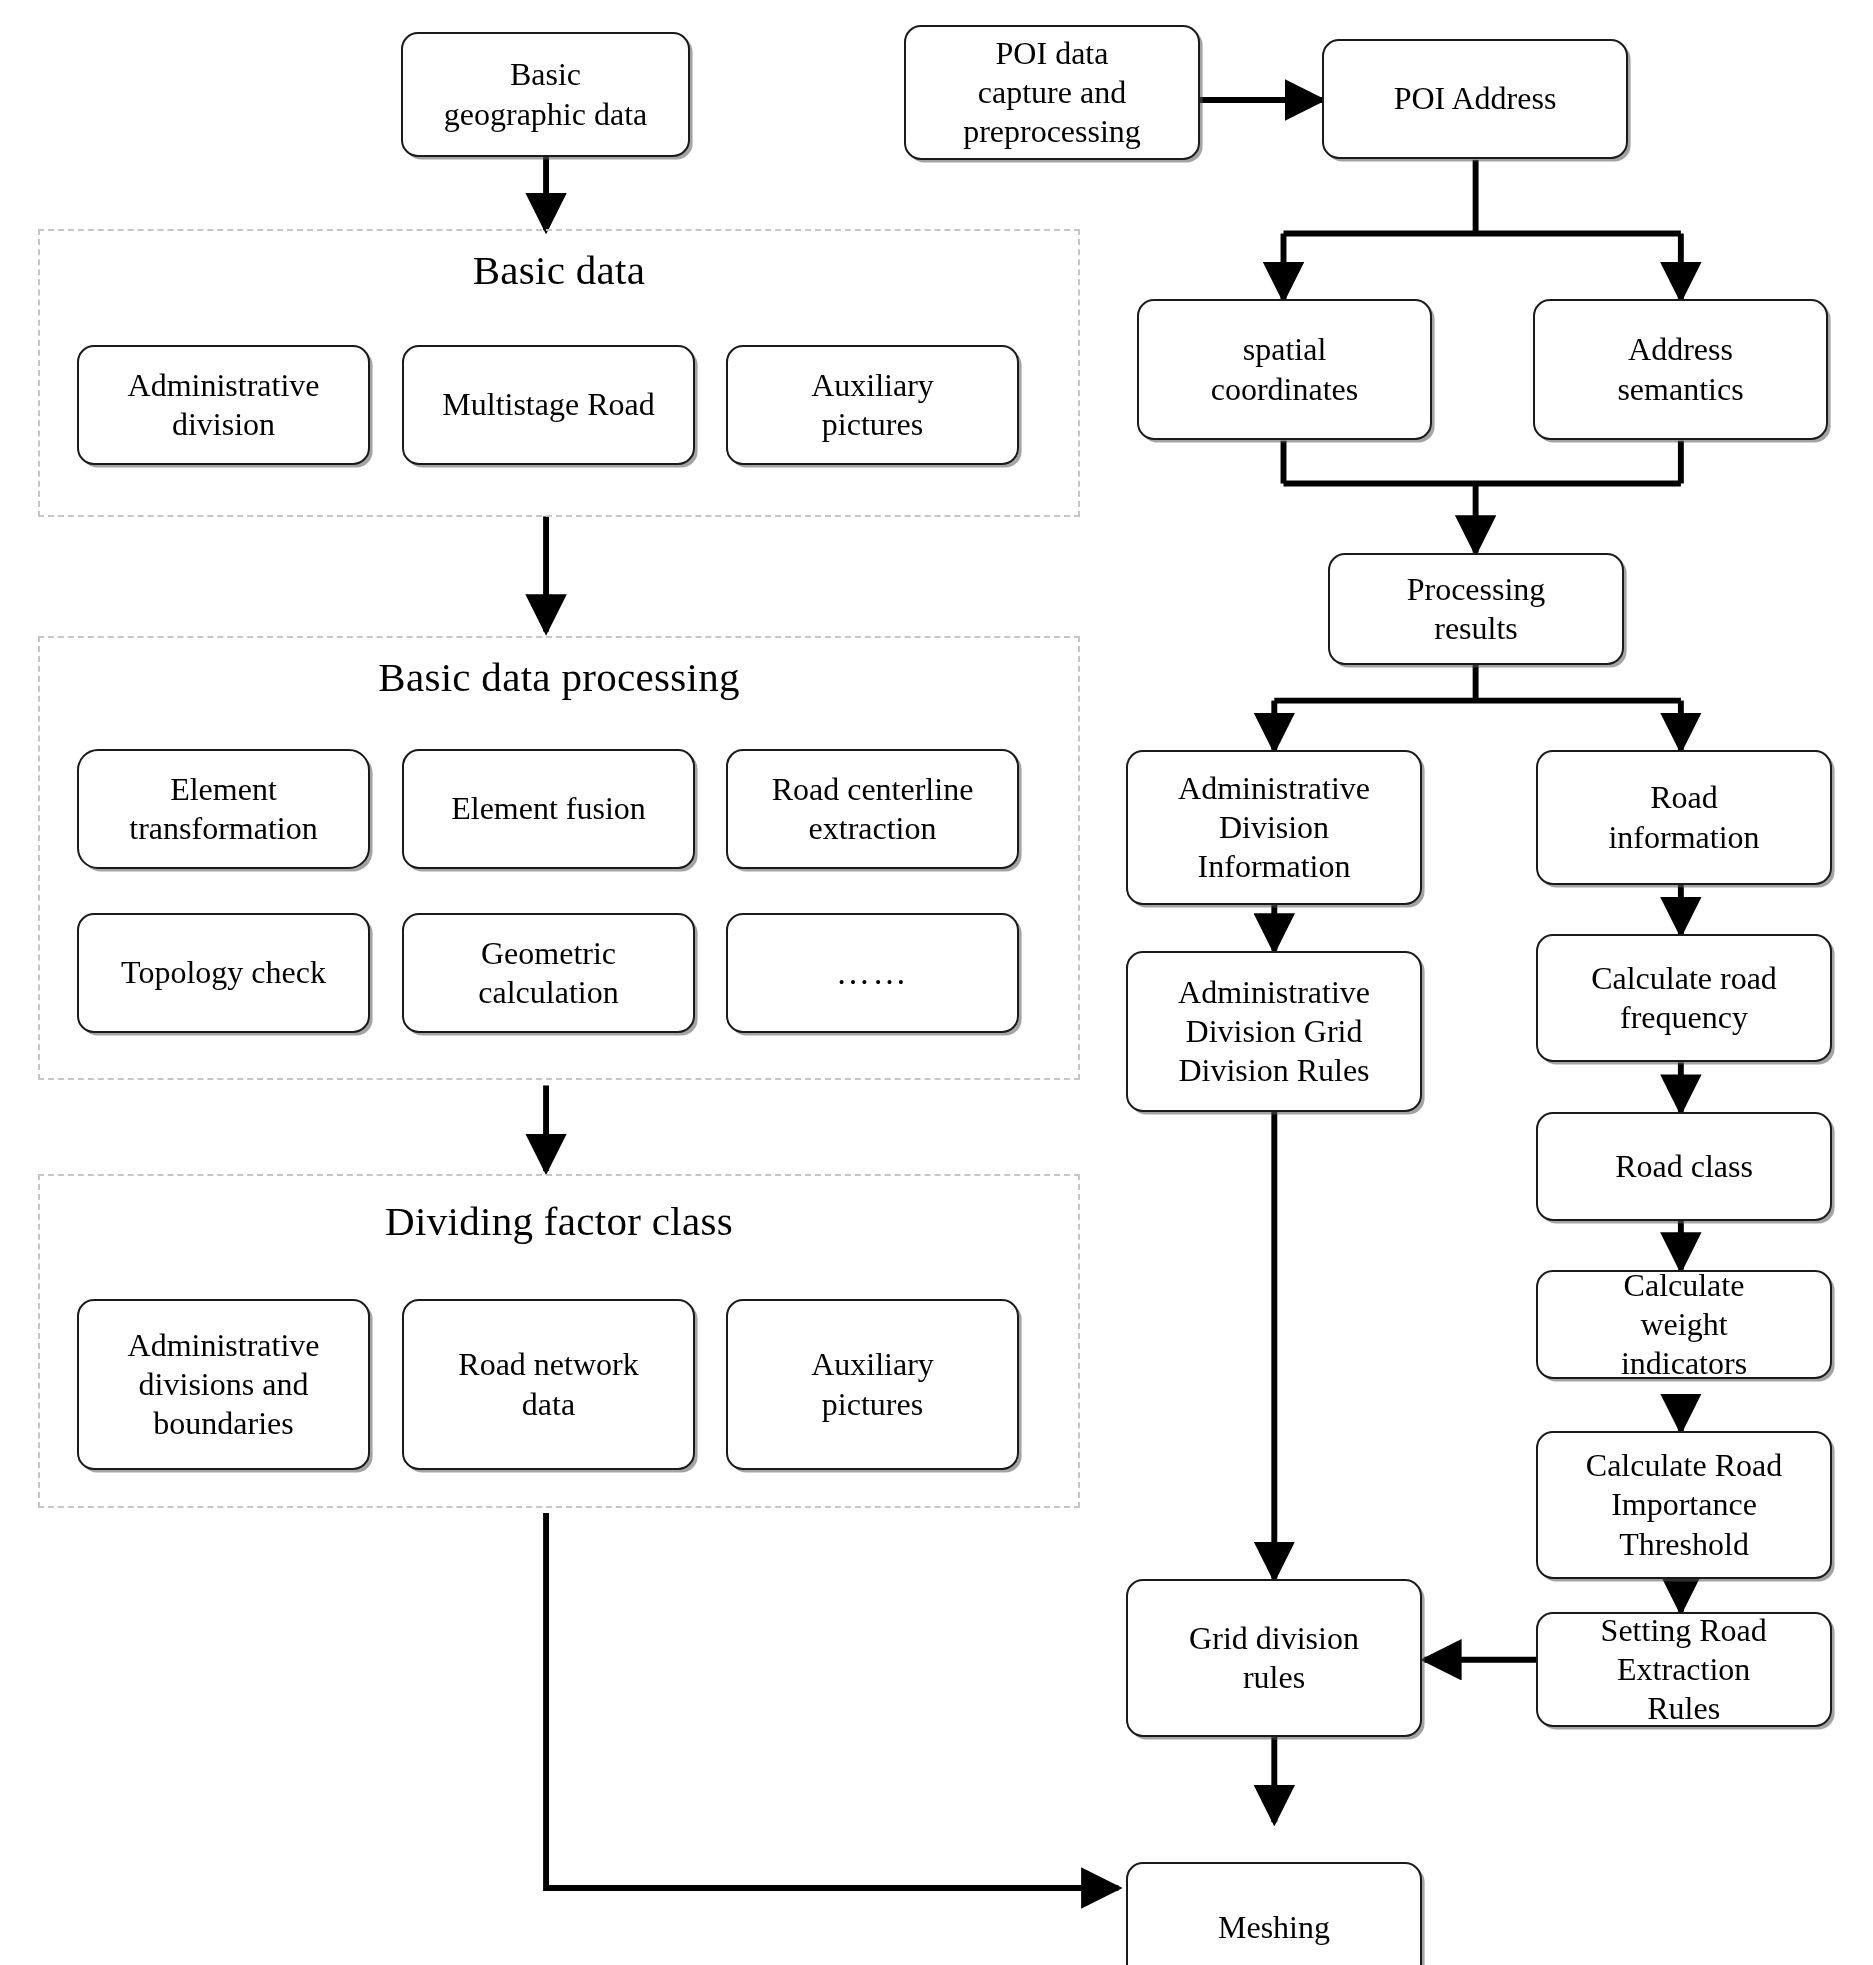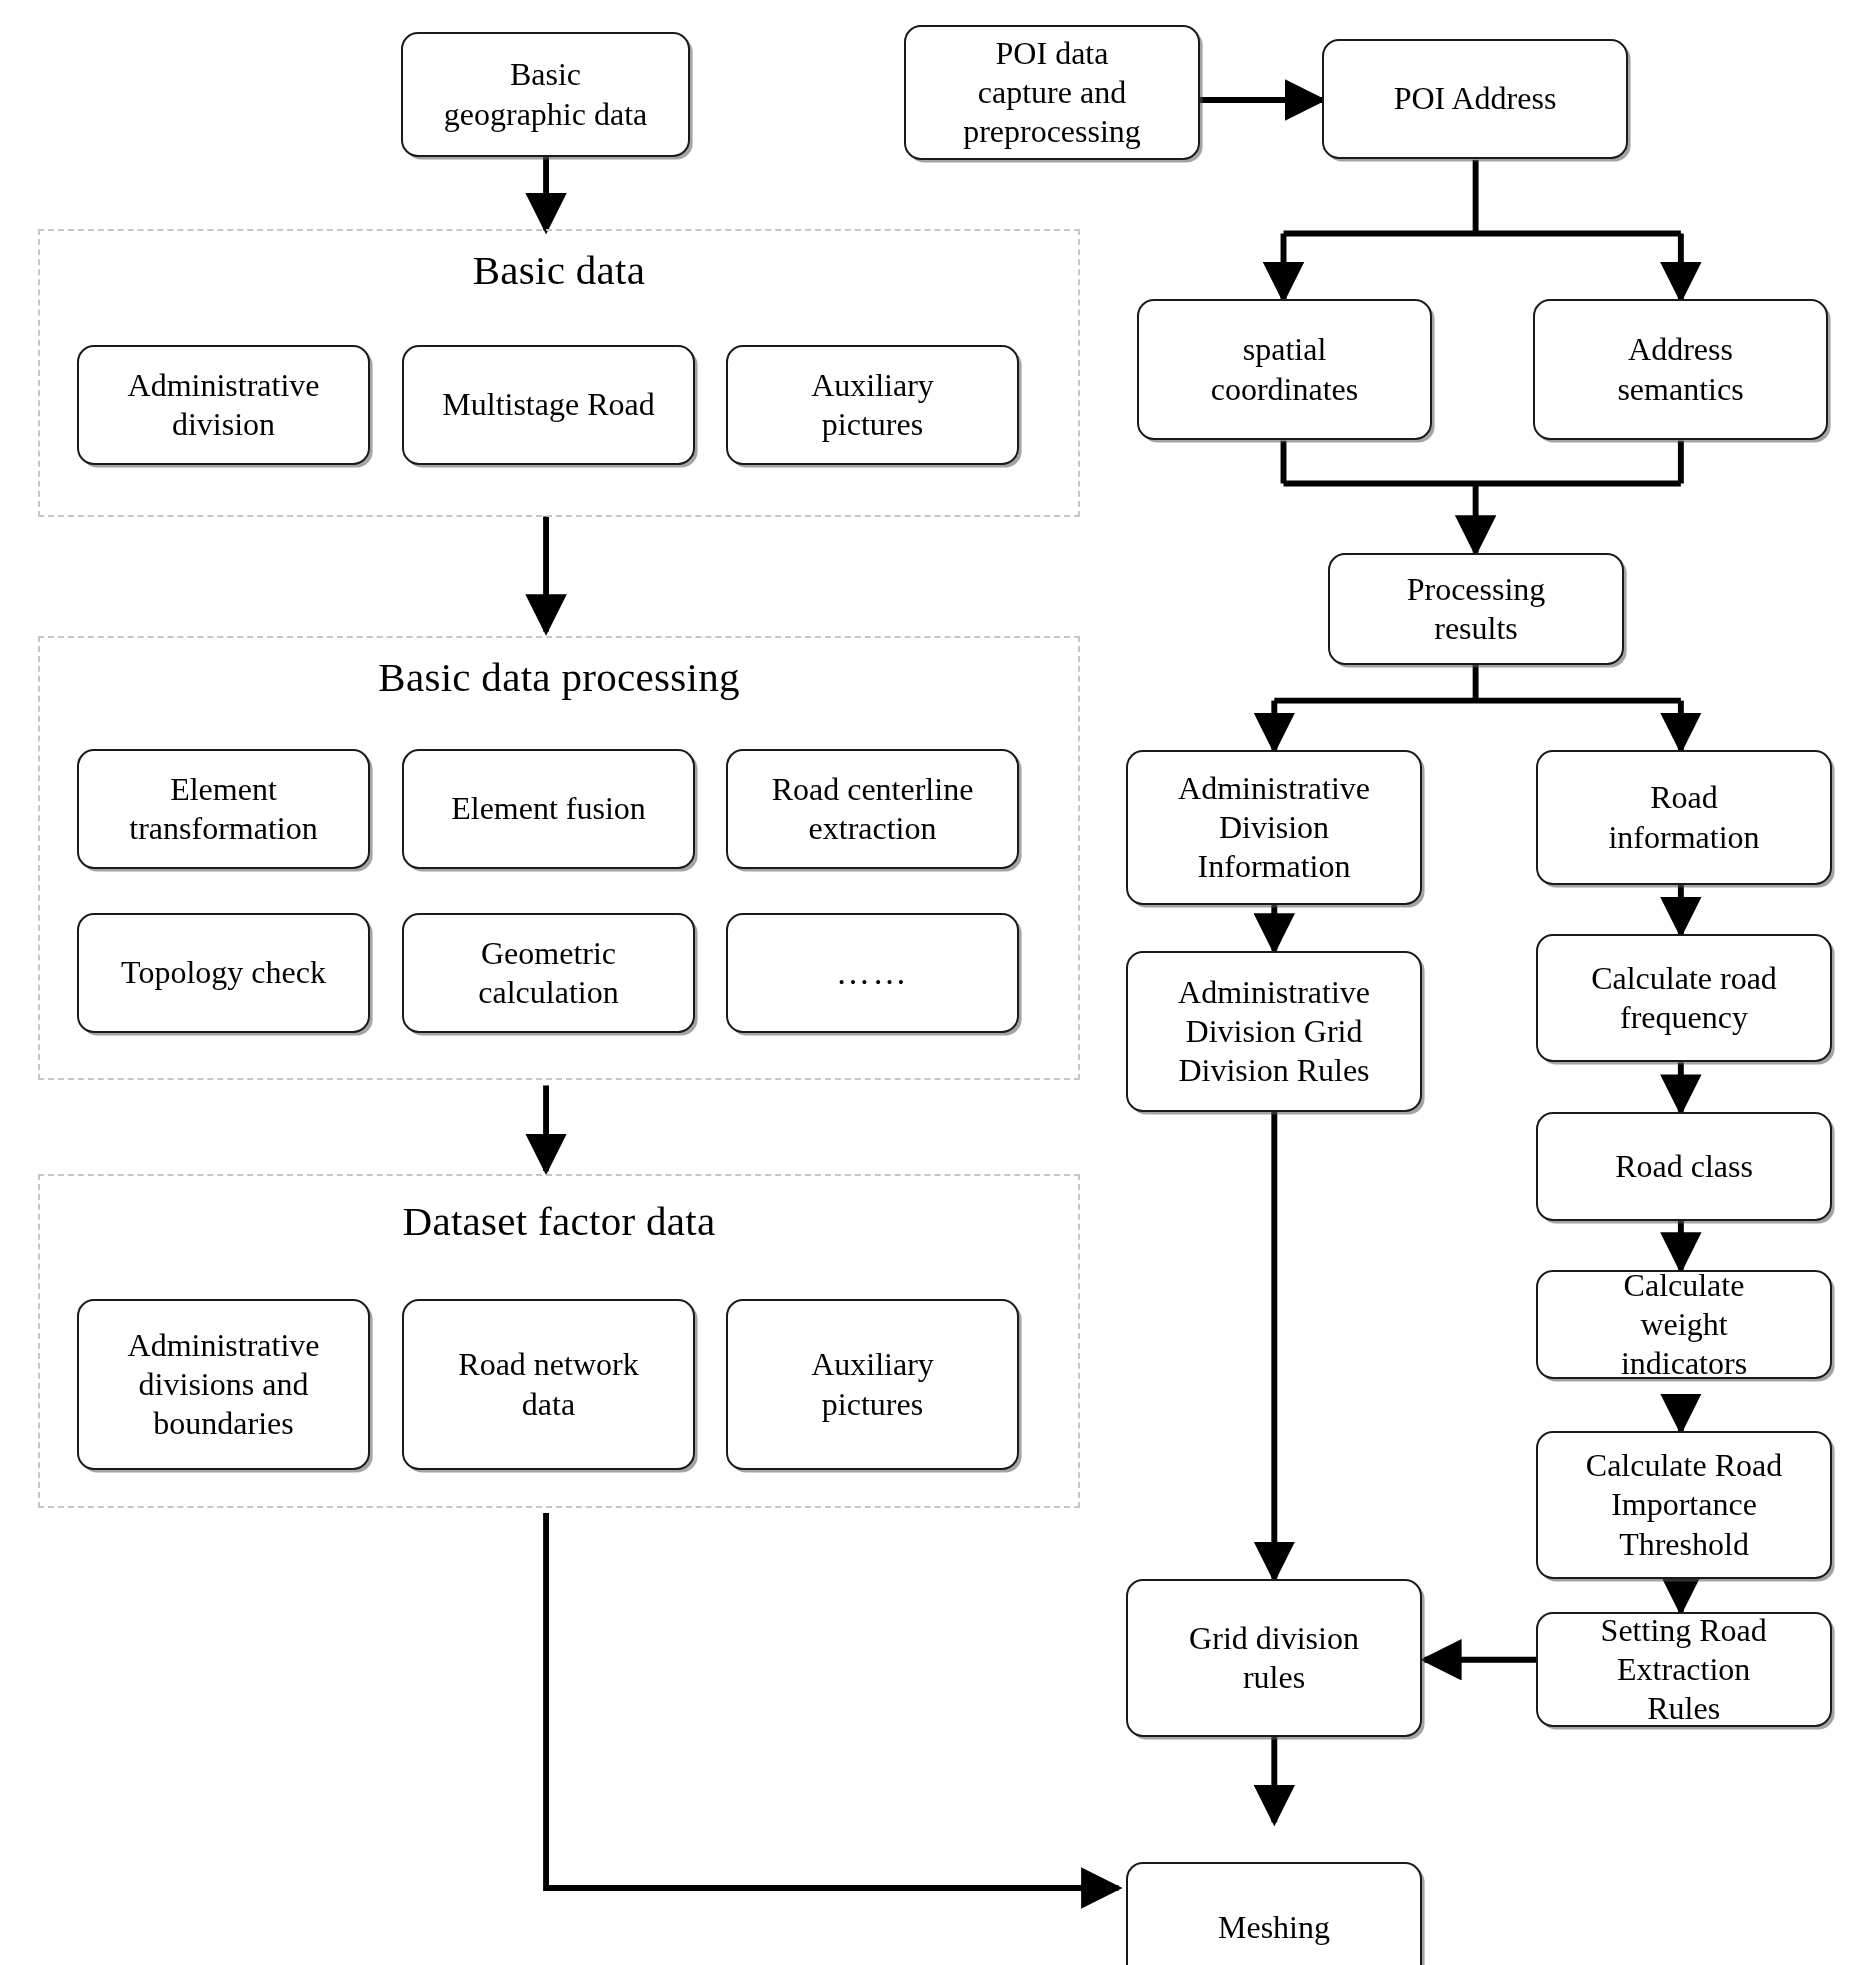--- a/index.html
+++ b/index.html
@@ -124,32 +124,32 @@
   </div>
   <div class="node" style="left:77px;top:345px;width:293px;height:120px;">Administrative
 division</div>
   <div class="node" style="left:402px;top:345px;width:293px;height:120px;">Multistage Road</div>
   <div class="node" style="left:726px;top:345px;width:293px;height:120px;">Auxiliary
 pictures</div>
 
   <div class="group" style="left:38px;top:636px;width:1042px;height:444px;">
     <div class="group-title" style="top:18.4px;">Basic data processing</div>
   </div>
-  <div class="node" style="left:77px;top:749px;width:293px;height:120px;">Element
+  <div class="node" style="left:77px;top:749px;width:293px;height:120px;border-radius:21px;">Element
 transformation</div>
   <div class="node" style="left:402px;top:749px;width:293px;height:120px;">Element fusion</div>
   <div class="node" style="left:726px;top:749px;width:293px;height:120px;">Road centerline
 extraction</div>
   <div class="node" style="left:77px;top:913px;width:293px;height:120px;">Topology check</div>
   <div class="node" style="left:402px;top:913px;width:293px;height:120px;">Geometric
 calculation</div>
   <div class="node dots" style="left:726px;top:913px;width:293px;height:120px;">……</div>
 
   <div class="group" style="left:38px;top:1174px;width:1042px;height:334px;">
-    <div class="group-title" style="top:24px;">Dataset factor data</div>
+    <div class="group-title" style="top:24px;">Dividing factor class</div>
   </div>
   <div class="node" style="left:77px;top:1299px;width:293px;height:171px;">Administrative
 divisions and
 boundaries</div>
   <div class="node" style="left:402px;top:1299px;width:293px;height:171px;">Road network
 data</div>
   <div class="node" style="left:726px;top:1299px;width:293px;height:171px;">Auxiliary
 pictures</div>
 
   <div class="node" style="left:904px;top:25px;width:296px;height:135px;">POI data

